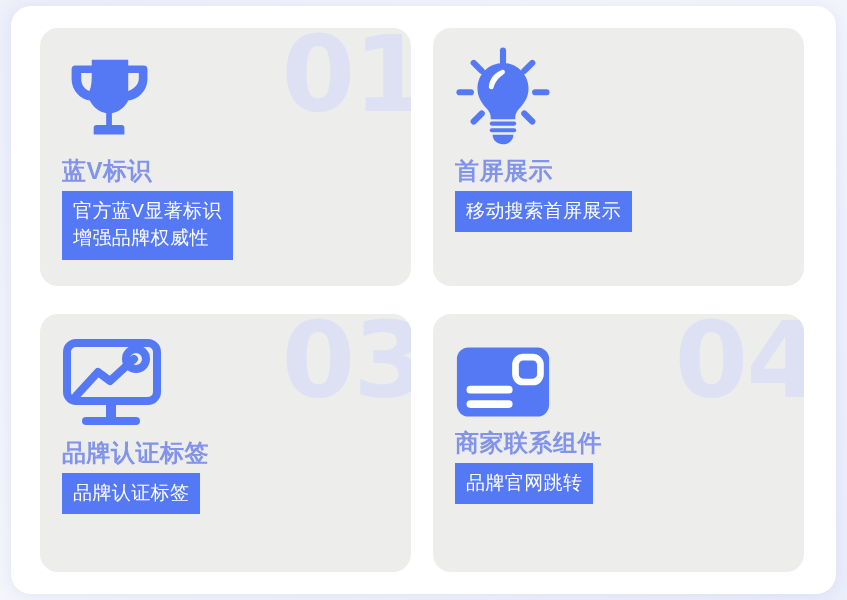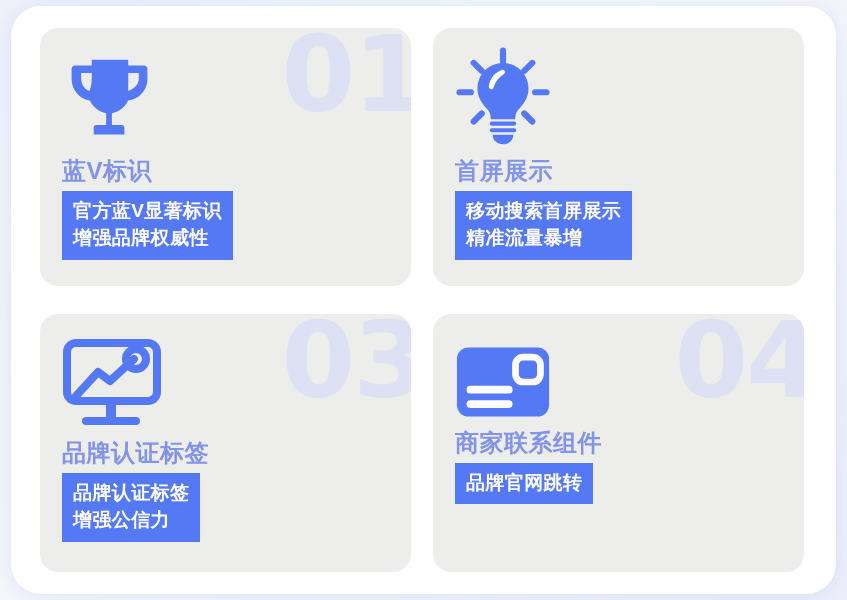--- a/index.html
+++ b/index.html
@@ -23,21 +23,21 @@
     box-sizing: border-box;
   }
 
   .panel {
     position: absolute;
     left: 11px;
     top: 6px;
     width: 825px;
     height: 588px;
     background: #ffffff;
-    border-radius: 30px;
+    border-radius: 20px;
     box-shadow: 0 2px 18px rgba(130, 145, 215, 0.18);
     box-sizing: border-box;
     padding: 22px 20px 22px 29px;
   }
 
   .grid {
     display: grid;
     grid-template-columns: 371px 371px;
     grid-template-rows: 258px 258px;
     column-gap: 22px;
@@ -89,21 +89,21 @@
 
   .card-badge {
     position: relative;
     z-index: 2;
     display: inline-block;
     margin-top: 6px;
     background: #5579f5;
     color: #ffffff;
     font-size: 19px;
     line-height: 1.45;
-    font-weight: 700;
+    font-weight: 400;
     padding: 6px 11px 8px 11px;
     letter-spacing: 0.4px;
   }
 
   .card-badge .line {
     display: block;
     white-space: nowrap;
   }
 
   
@@ -146,37 +146,35 @@
           <path fill="#ffffff" d="M40 45 c1 -9 6.5 -15 14 -17.5 c2.6 -0.9 4.3 2.6 2 4.2 c-6 4 -9.5 8.5 -11 14.5 c-0.7 2.8 -5.3 1.8 -5 -1.2 z"></path>
           <g fill="#5579f5">
             <rect x="41" y="82" width="28" height="4.4" rx="2.2"></rect>
             <rect x="41" y="89" width="28" height="4.4" rx="2.2"></rect>
             <path d="M44 96 h22 c0 6 -5 10 -11 10 s-11 -4 -11 -10 z"></path>
           </g>
         </svg>
         <div class="card-title">首屏展示</div>
         <div class="card-badge">
           <span class="line">移动搜索首屏展示</span>
-          <span class="line">精准流量暴增</span>
         </div>
       </div>
 
       <div class="card">
         <div class="card-number">03</div>
         <svg class="card-icon icon-monitor" viewBox="0 0 100 92">
           <rect x="5" y="5" width="90" height="58" rx="9" fill="none" stroke="#5579f5" stroke-width="8"></rect>
           <rect x="44" y="63" width="10" height="16" fill="#5579f5"></rect>
           <rect x="20" y="79" width="58" height="8" rx="4" fill="#5579f5"></rect>
           <path d="M14 58 L36 34 L48 43 L72 21" fill="none" stroke="#5579f5" stroke-width="8" stroke-linejoin="round" stroke-linecap="round"></path>
           <circle cx="74" cy="21" r="10" fill="none" stroke="#5579f5" stroke-width="8"></circle>
         </svg>
         <div class="card-title">品牌认证标签</div>
         <div class="card-badge">
           <span class="line">品牌认证标签</span>
-          <span class="line">增强公信力</span>
         </div>
       </div>
 
       <div class="card">
         <div class="card-number">04</div>
         <svg class="card-icon icon-contact" viewBox="0 0 100 76">
           <rect x="2" y="2" width="96" height="72" rx="12" fill="#5579f5"></rect>
           <rect x="63" y="12" width="26" height="26" rx="8" fill="none" stroke="#ffffff" stroke-width="7"></rect>
           <rect x="12" y="42" width="48" height="8" rx="4" fill="#ffffff"></rect>
           <rect x="12" y="57" width="48" height="8" rx="4" fill="#ffffff"></rect>

